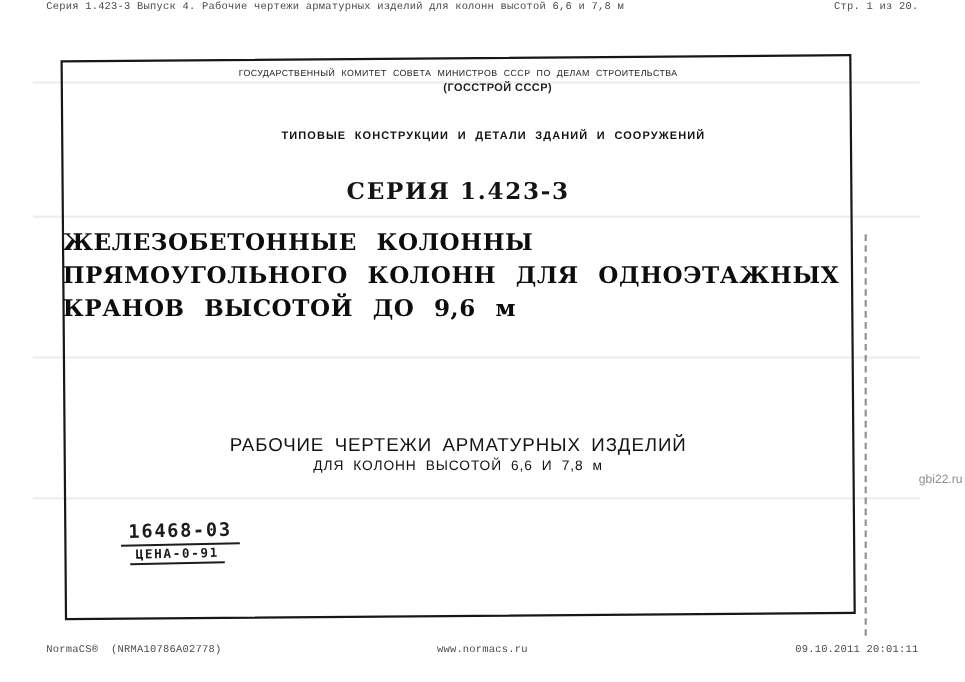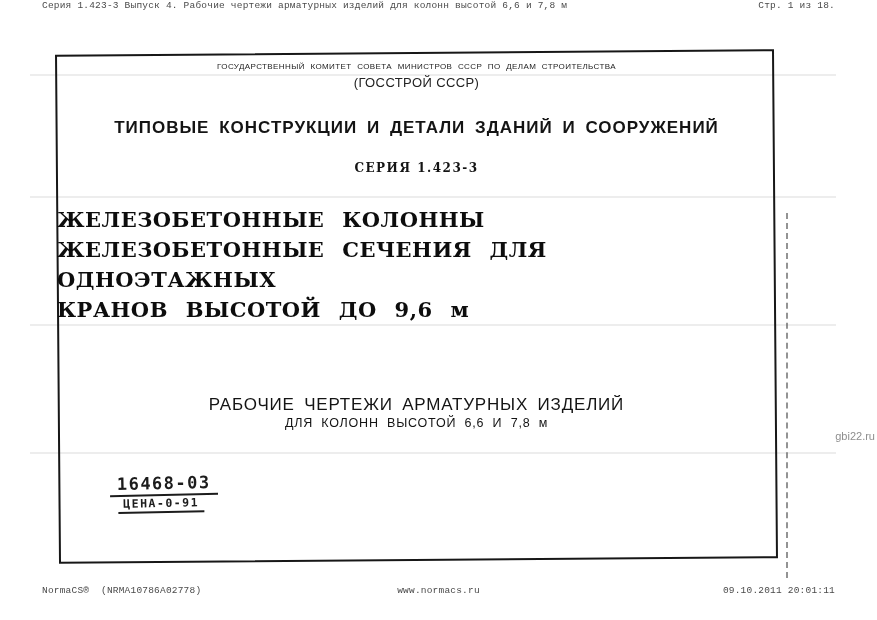--- a/index.html
+++ b/index.html
@@ -24,23 +24,23 @@
 
   
   .frame { position:absolute; left:57px; top:52px; width:719px; height:509px;
     border:2px solid #171717; transform:rotate(-0.45deg); }
   .artifact-dash { position:absolute; left:786px; top:213px; height:365px; width:0;
     border-left:2px dashed #5a5a5a; opacity:.65; }
 
   
   .doc-line { position:absolute; left:57px; width:719px; text-align:center; color:#141414; }
   .org1 { top:62px;  font-size:8px;   font-weight:400; letter-spacing:.4px; word-spacing:3px; color:#222;text-align:center; }
-  .org2 { top:75px;  font-size:13px; font-weight:400; letter-spacing:.4px; color:#222; }
-  .subtitle { top:118px; font-size:17px; font-weight:700; letter-spacing:1px; word-spacing:4px; }
-  .series { top:161px; font-family:"DejaVu Serif", serif; font-size:12px; font-weight:700; letter-spacing:1.5px; }
+  .org2 { top:75px;  font-size:10px; font-weight:700; letter-spacing:.4px; color:#222;margin-left:36px; }
+  .subtitle { top:118px; font-size:10px; font-weight:700; letter-spacing:1px; word-spacing:4px;margin-left:32px; }
+  .series { top:161px; font-family:"DejaVu Serif", serif; font-size:21px; font-weight:700; letter-spacing:1.5px; }
   .title-block { position:absolute; left:57px; top:205px; width:719px; text-align:left;
     font-family:"DejaVu Serif", serif; font-size:21px; font-weight:700; line-height:30px;
     letter-spacing:.5px; word-spacing:10px; color:#0d0d0d; }
   .issue { top:360px; font-size:14.5px; font-weight:700; letter-spacing:2.5px; word-spacing:6px; }
   .desc1 { top:395px; font-size:17px; font-weight:400; letter-spacing:.8px; word-spacing:4px; }
   .desc2 { top:416px; font-size:12.5px; font-weight:400; letter-spacing:.8px; word-spacing:4px; }
 
   
   .stamp { position:absolute; left:110px; top:473px; transform:rotate(-1.2deg);
     font-family:"DejaVu Sans Mono", monospace; font-weight:700; color:#1c1c1c; }
@@ -51,41 +51,41 @@
 
   .watermark { position:absolute; right:2px; top:430px; font-size:11px; color:#8e8e8e; }
 </style>
 </head>
 <body>
 
 <div class="screen">
 
   <div class="meta-row row-header">
     <span class="m-left">Серия 1.423-3 Выпуск 4. Рабочие чертежи арматурных изделий для колонн высотой 6,6 и 7,8 м</span>
-    <span class="m-right">Стр. 1 из 18.</span>
+    <span class="m-right">Стр. 1 из 20.</span>
   </div>
 
   <div class="fold-line" style="top:74px"></div>
   <div class="fold-line" style="top:196px"></div>
   <div class="fold-line" style="top:324px"></div>
   <div class="fold-line" style="top:452px"></div>
 
   <div class="frame"></div>
   <div class="artifact-dash"></div>
 
   <div class="doc-line org1">ГОСУДАРСТВЕННЫЙ КОМИТЕТ СОВЕТА  МИНИСТРОВ СССР ПО ДЕЛАМ  СТРОИТЕЛЬСТВА</div>
   <div class="doc-line org2">(ГОССТРОЙ СССР)</div>
 
   <div class="doc-line subtitle">ТИПОВЫЕ КОНСТРУКЦИИ И ДЕТАЛИ  ЗДАНИЙ И СООРУЖЕНИЙ</div>
 
   <div class="doc-line series">СЕРИЯ 1.423-3</div>
 
   <div class="title-block">
     <div>ЖЕЛЕЗОБЕТОННЫЕ  КОЛОННЫ</div>
-    <div>ЖЕЛЕЗОБЕТОННЫЕ  СЕЧЕНИЯ  ДЛЯ  ОДНОЭТАЖНЫХ</div>
+    <div>ПРЯМОУГОЛЬНОГО  КОЛОНН  ДЛЯ  ОДНОЭТАЖНЫХ</div>
     <div>КРАНОВ  ВЫСОТОЙ  ДО  9,6  м</div>
   </div>
 
   <div class="doc-line desc1">РАБОЧИЕ ЧЕРТЕЖИ  АРМАТУРНЫХ ИЗДЕЛИЙ</div>
   <div class="doc-line desc2">ДЛЯ  КОЛОНН  ВЫСОТОЙ  6,6  И  7,8 м</div>
 
   <div class="stamp">
     <span class="stamp-number">16468-03</span>
     <span class="stamp-price">ЦЕНА-0-91</span>
   </div>

